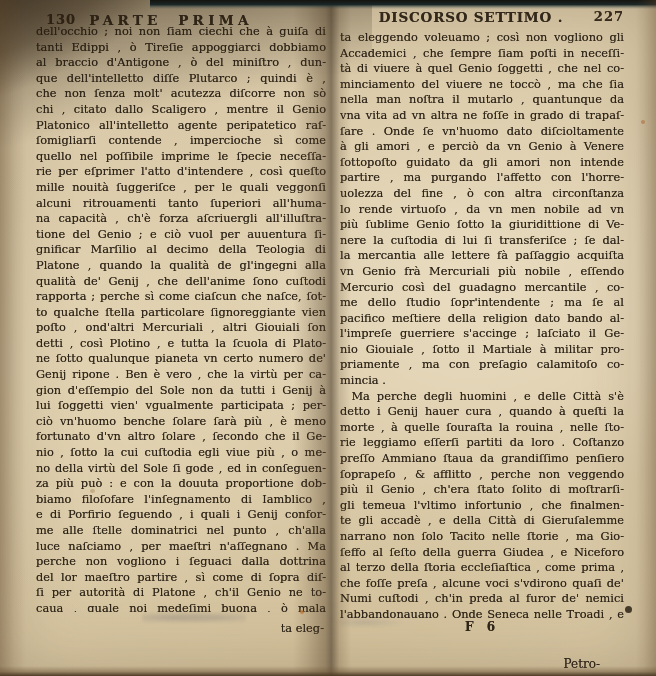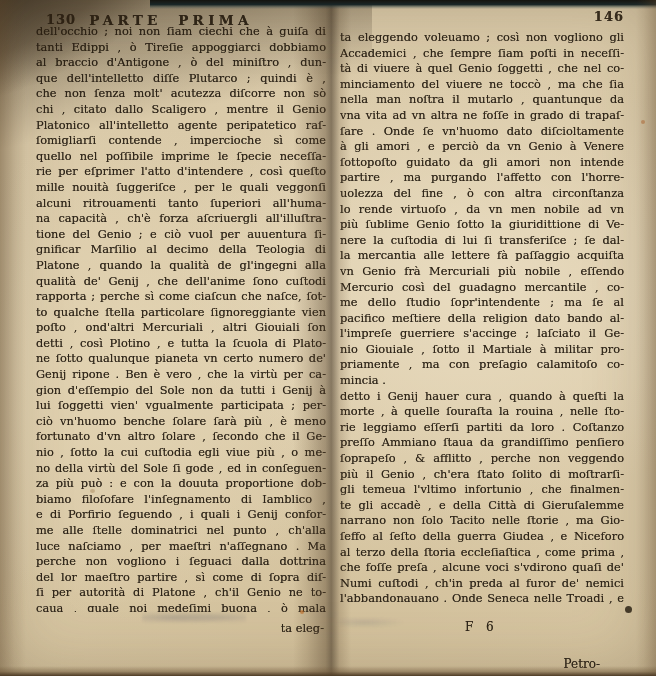--- a/index.html
+++ b/index.html
@@ -46,21 +46,21 @@
   .tl.shortline{text-align-last:left;}
   .catch-row{
     position:absolute; text-align:right; font-size:11.4px;
     text-shadow:0 0 .5px rgba(46,38,26,.65);
   }
   #left-page .catch-row{left:36px; top:621px; width:288px;}
   .sig-row{
     position:absolute; left:10px; top:620px; width:284px; height:16px;
     font-size:12px; text-shadow:0 0 .5px rgba(46,38,26,.65);
   }
-  .signature{position:absolute; left:44%; word-spacing:9px; font-weight:normal;}
+  .signature{position:absolute; left:44%; word-spacing:9px; font-weight:bold;}
   .catchword-r{position:absolute; right:24px;margin-top:37px;}
   
   #shadow-topleft{
     left:0; top:0; width:372px; height:158px;
     transform:skewY(-12deg); transform-origin:0 0;
     background:
       radial-gradient(ellipse 300px 190px at -30px -50px, rgba(22,15,7,.75), rgba(40,28,15,.4) 55%, rgba(40,28,15,0) 78%),
       linear-gradient(to bottom, rgba(38,27,14,.52) 0%, rgba(38,27,14,.28) 45%, rgba(38,27,14,0) 95%);
   }
   #edge-top{
@@ -140,21 +140,22 @@
         <div class="tl">perche non vogliono i ſeguaci dalla dottrina</div>
         <div class="tl">del lor maeſtro partire , sì come di ſopra diſ-</div>
         <div class="tl">ſi per autorità di Platone , ch'il Genio ne to-</div>
         <div class="tl">caua , quale noi medeſimi buona , ò mala</div>
       </div>
     <div class="catch-row">ta eleg-</div>
   </div>
 
   <div class="page" id="right-page">
     <div class="header">
-      <span class="pagenum">146</span>
+      <span class="runtitle">DISCORSO SETTIMO .</span>
+      <span class="pagenum">227</span>
     </div>
     <div class="textblock">
         <div class="tl">ta eleggendo voleuamo ; così non vogliono gli</div>
         <div class="tl">Accademici , che ſempre ſiam poſti in neceſſi-</div>
         <div class="tl">tà di viuere à quel Genio ſoggetti , che nel co-</div>
         <div class="tl">minciamento del viuere ne toccò , ma che ſia</div>
         <div class="tl">nella man noſtra il mutarlo , quantunque da</div>
         <div class="tl">vna vita ad vn altra ne foſſe in grado di trapaſ-</div>
         <div class="tl">ſare . Onde ſe vn'huomo dato diſcioltamente</div>
         <div class="tl">à gli amori , e perciò da vn Genio à Venere</div>
@@ -166,20 +167,21 @@
         <div class="tl">nere la cuſtodia di lui ſi transferiſce ; ſe dal-</div>
         <div class="tl">la mercantia alle lettere fà paſſaggio acquiſta</div>
         <div class="tl">vn Genio frà Mercuriali più nobile , eſſendo</div>
         <div class="tl">Mercurio così del guadagno mercantile , co-</div>
         <div class="tl">me dello ſtudio ſopr'intendente ; ma ſe al</div>
         <div class="tl">pacifico meſtiere della religion dato bando al-</div>
         <div class="tl">l'impreſe guerriere s'accinge ; laſciato il Ge-</div>
         <div class="tl">nio Giouiale , ſotto il Martiale à militar pro-</div>
         <div class="tl">priamente , ma con preſagio calamitoſo co-</div>
         <div class="tl shortline">mincia .</div>
+        <div class="tl">  Ma perche degli huomini , e delle Città s'è</div>
         <div class="tl">detto i Genij hauer cura , quando à queſti la</div>
         <div class="tl">morte , à quelle ſouraſta la rouina , nelle ſto-</div>
         <div class="tl">rie leggiamo eſſerſi partiti da loro . Coſtanzo</div>
         <div class="tl">preſſo Ammiano ſtaua da grandiſſimo penſiero</div>
         <div class="tl">ſoprapeſo , &amp; afflitto , perche non veggendo</div>
         <div class="tl">più il Genio , ch'era ſtato ſolito di moſtrarſi-</div>
         <div class="tl">gli temeua l'vltimo infortunio , che finalmen-</div>
         <div class="tl">te gli accadè , e della Città di Gieruſalemme</div>
         <div class="tl">narrano non ſolo Tacito nelle ſtorie , ma Gio-</div>
         <div class="tl">ſeffo al ſeſto della guerra Giudea , e Niceforo</div>

